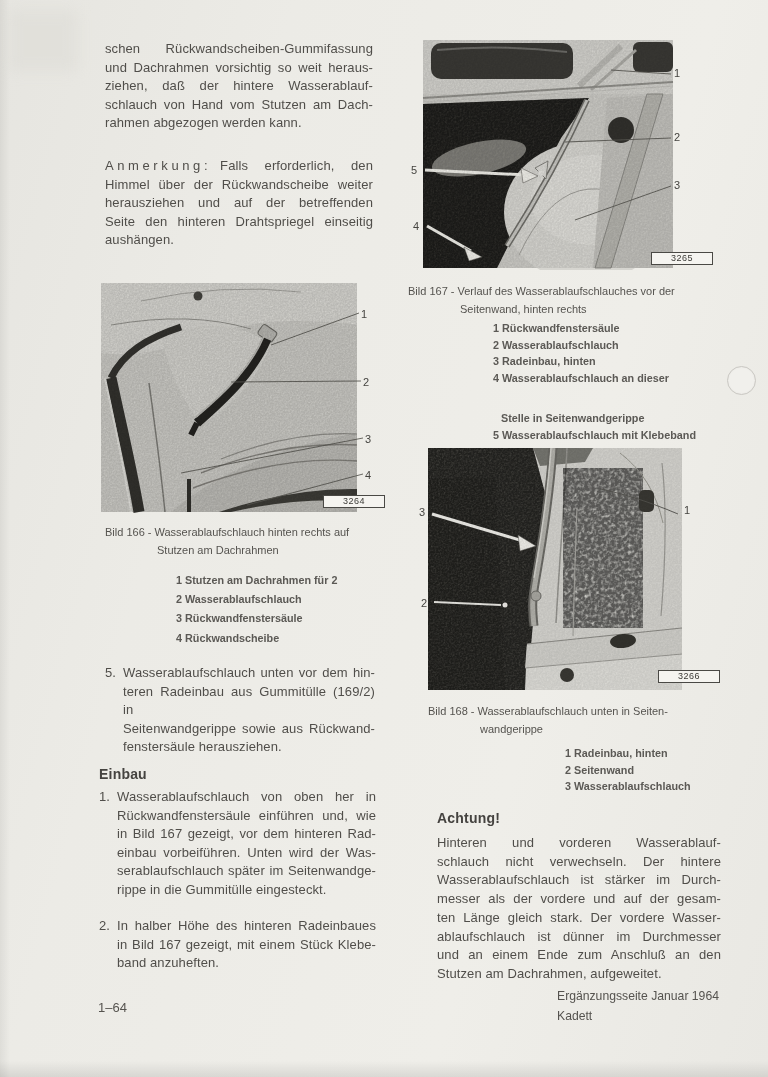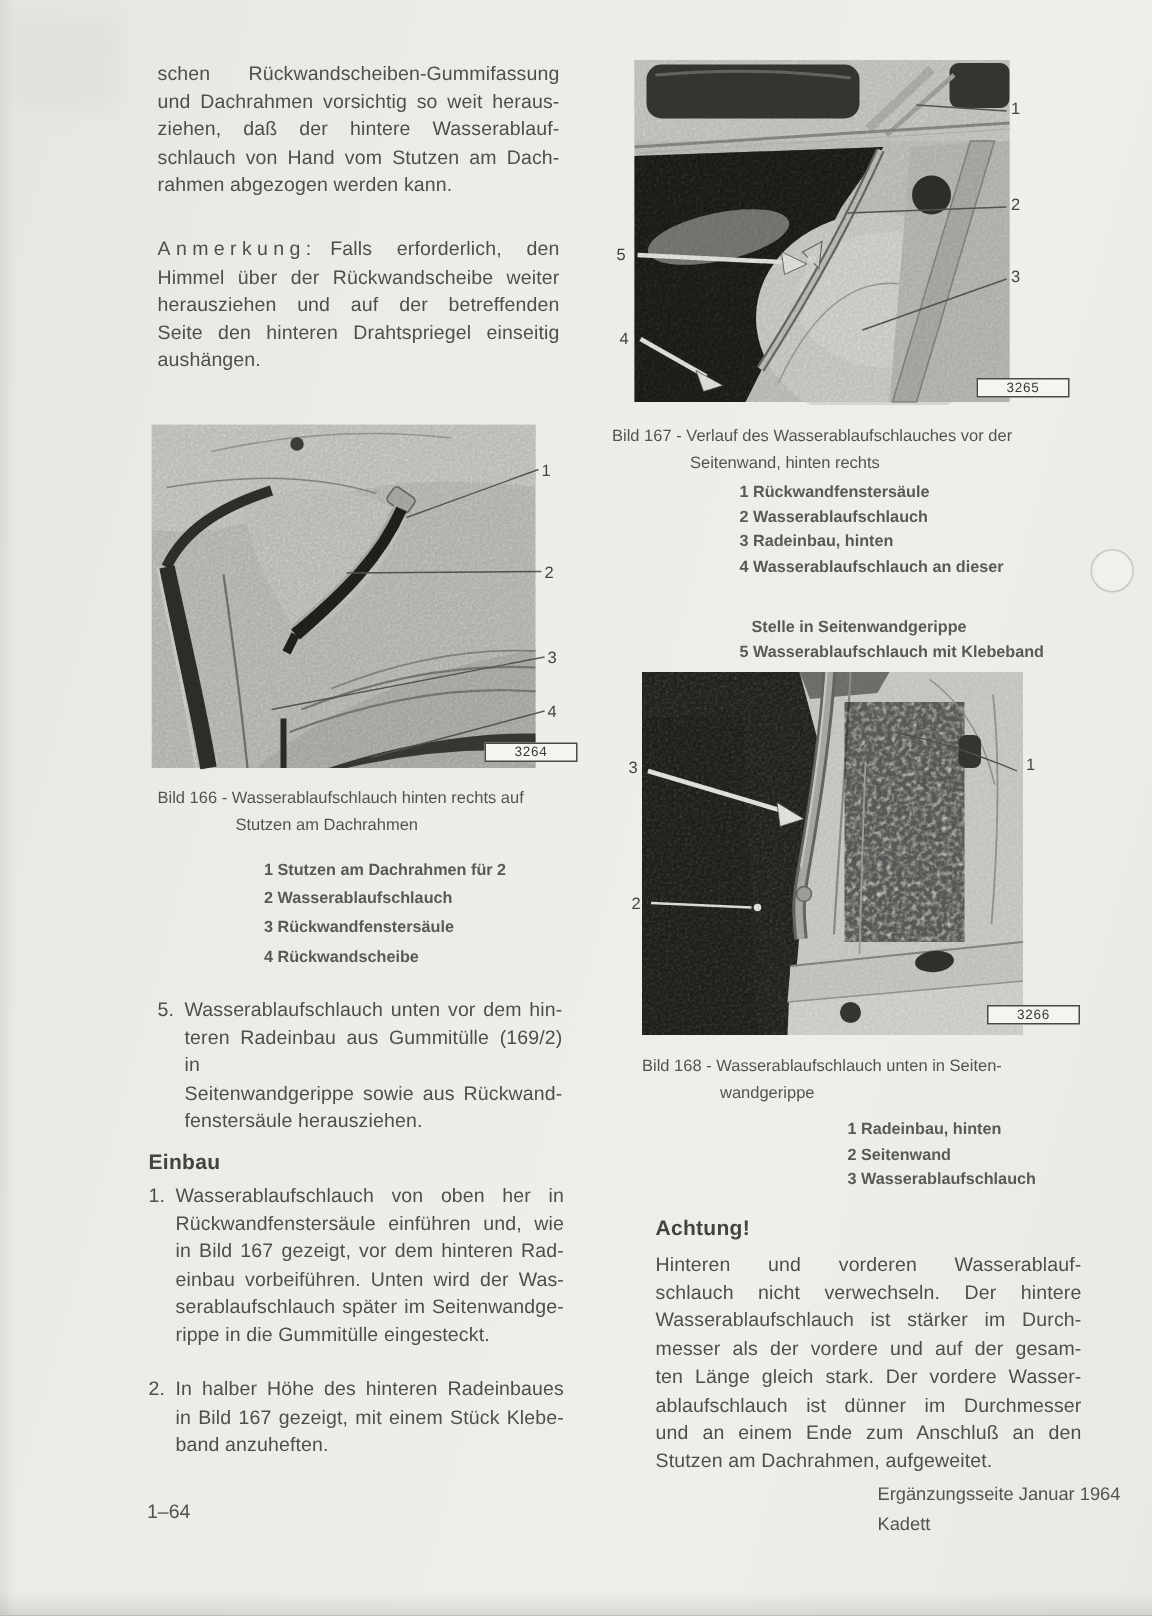--- a/index.html
+++ b/index.html
@@ -295,17 +295,17 @@
       <div>Hinteren und vorderen Wasserablauf-</div>
       <div class="cont">schlauch nicht verwechseln. Der hintere</div>
       <div class="cont">Wasserablaufschlauch ist stärker im Durch-</div>
       <div class="cont">messer als der vordere und auf der gesam-</div>
       <div class="cont">ten Länge gleich stark. Der vordere Wasser-</div>
       <div class="cont">ablaufschlauch ist dünner im Durchmesser</div>
       <div class="cont">und an einem Ende zum Anschluß an den</div>
       <div class="cont">Stutzen am Dachrahmen, aufgeweitet.</div>
     </div>
 
-  <div class="abs footer" style="left:557px;top:986px;margin-left:28px;">
+  <div class="abs footer" style="left:557px;top:986px;">
     <div>Ergänzungsseite Januar 1964</div>
     <div>Kadett</div>
   </div>
 </div>
 
 </body></html>

